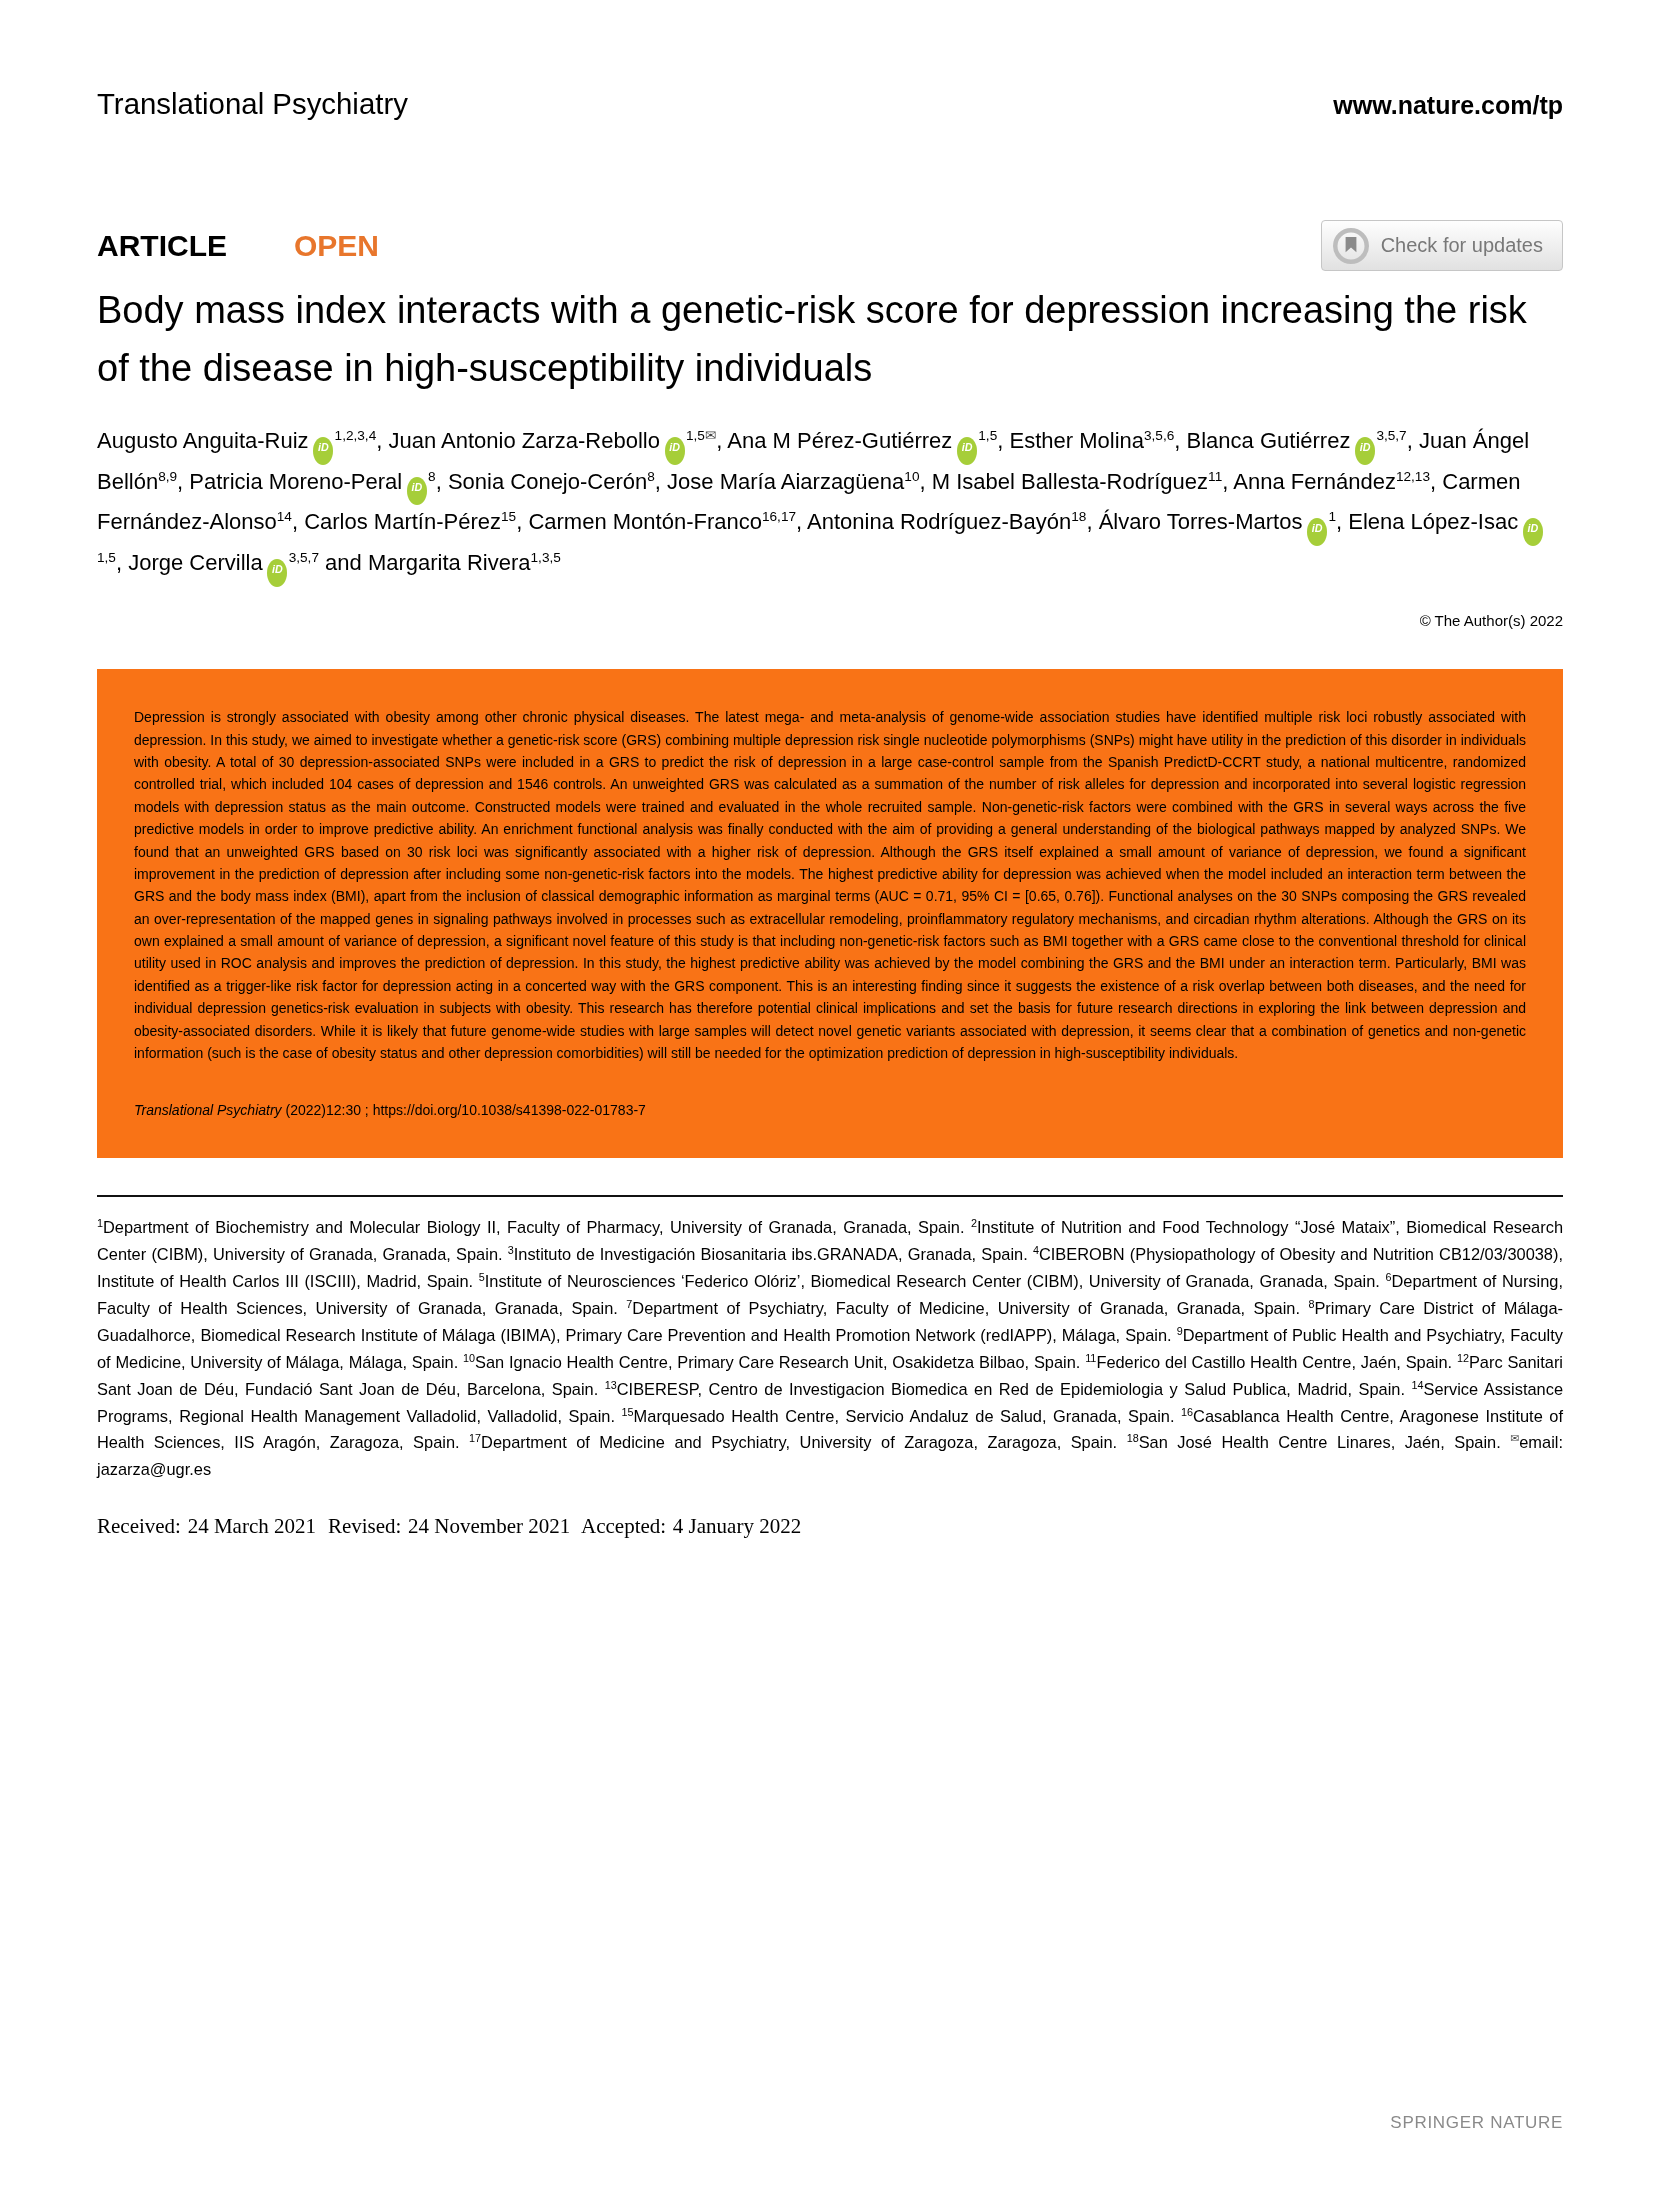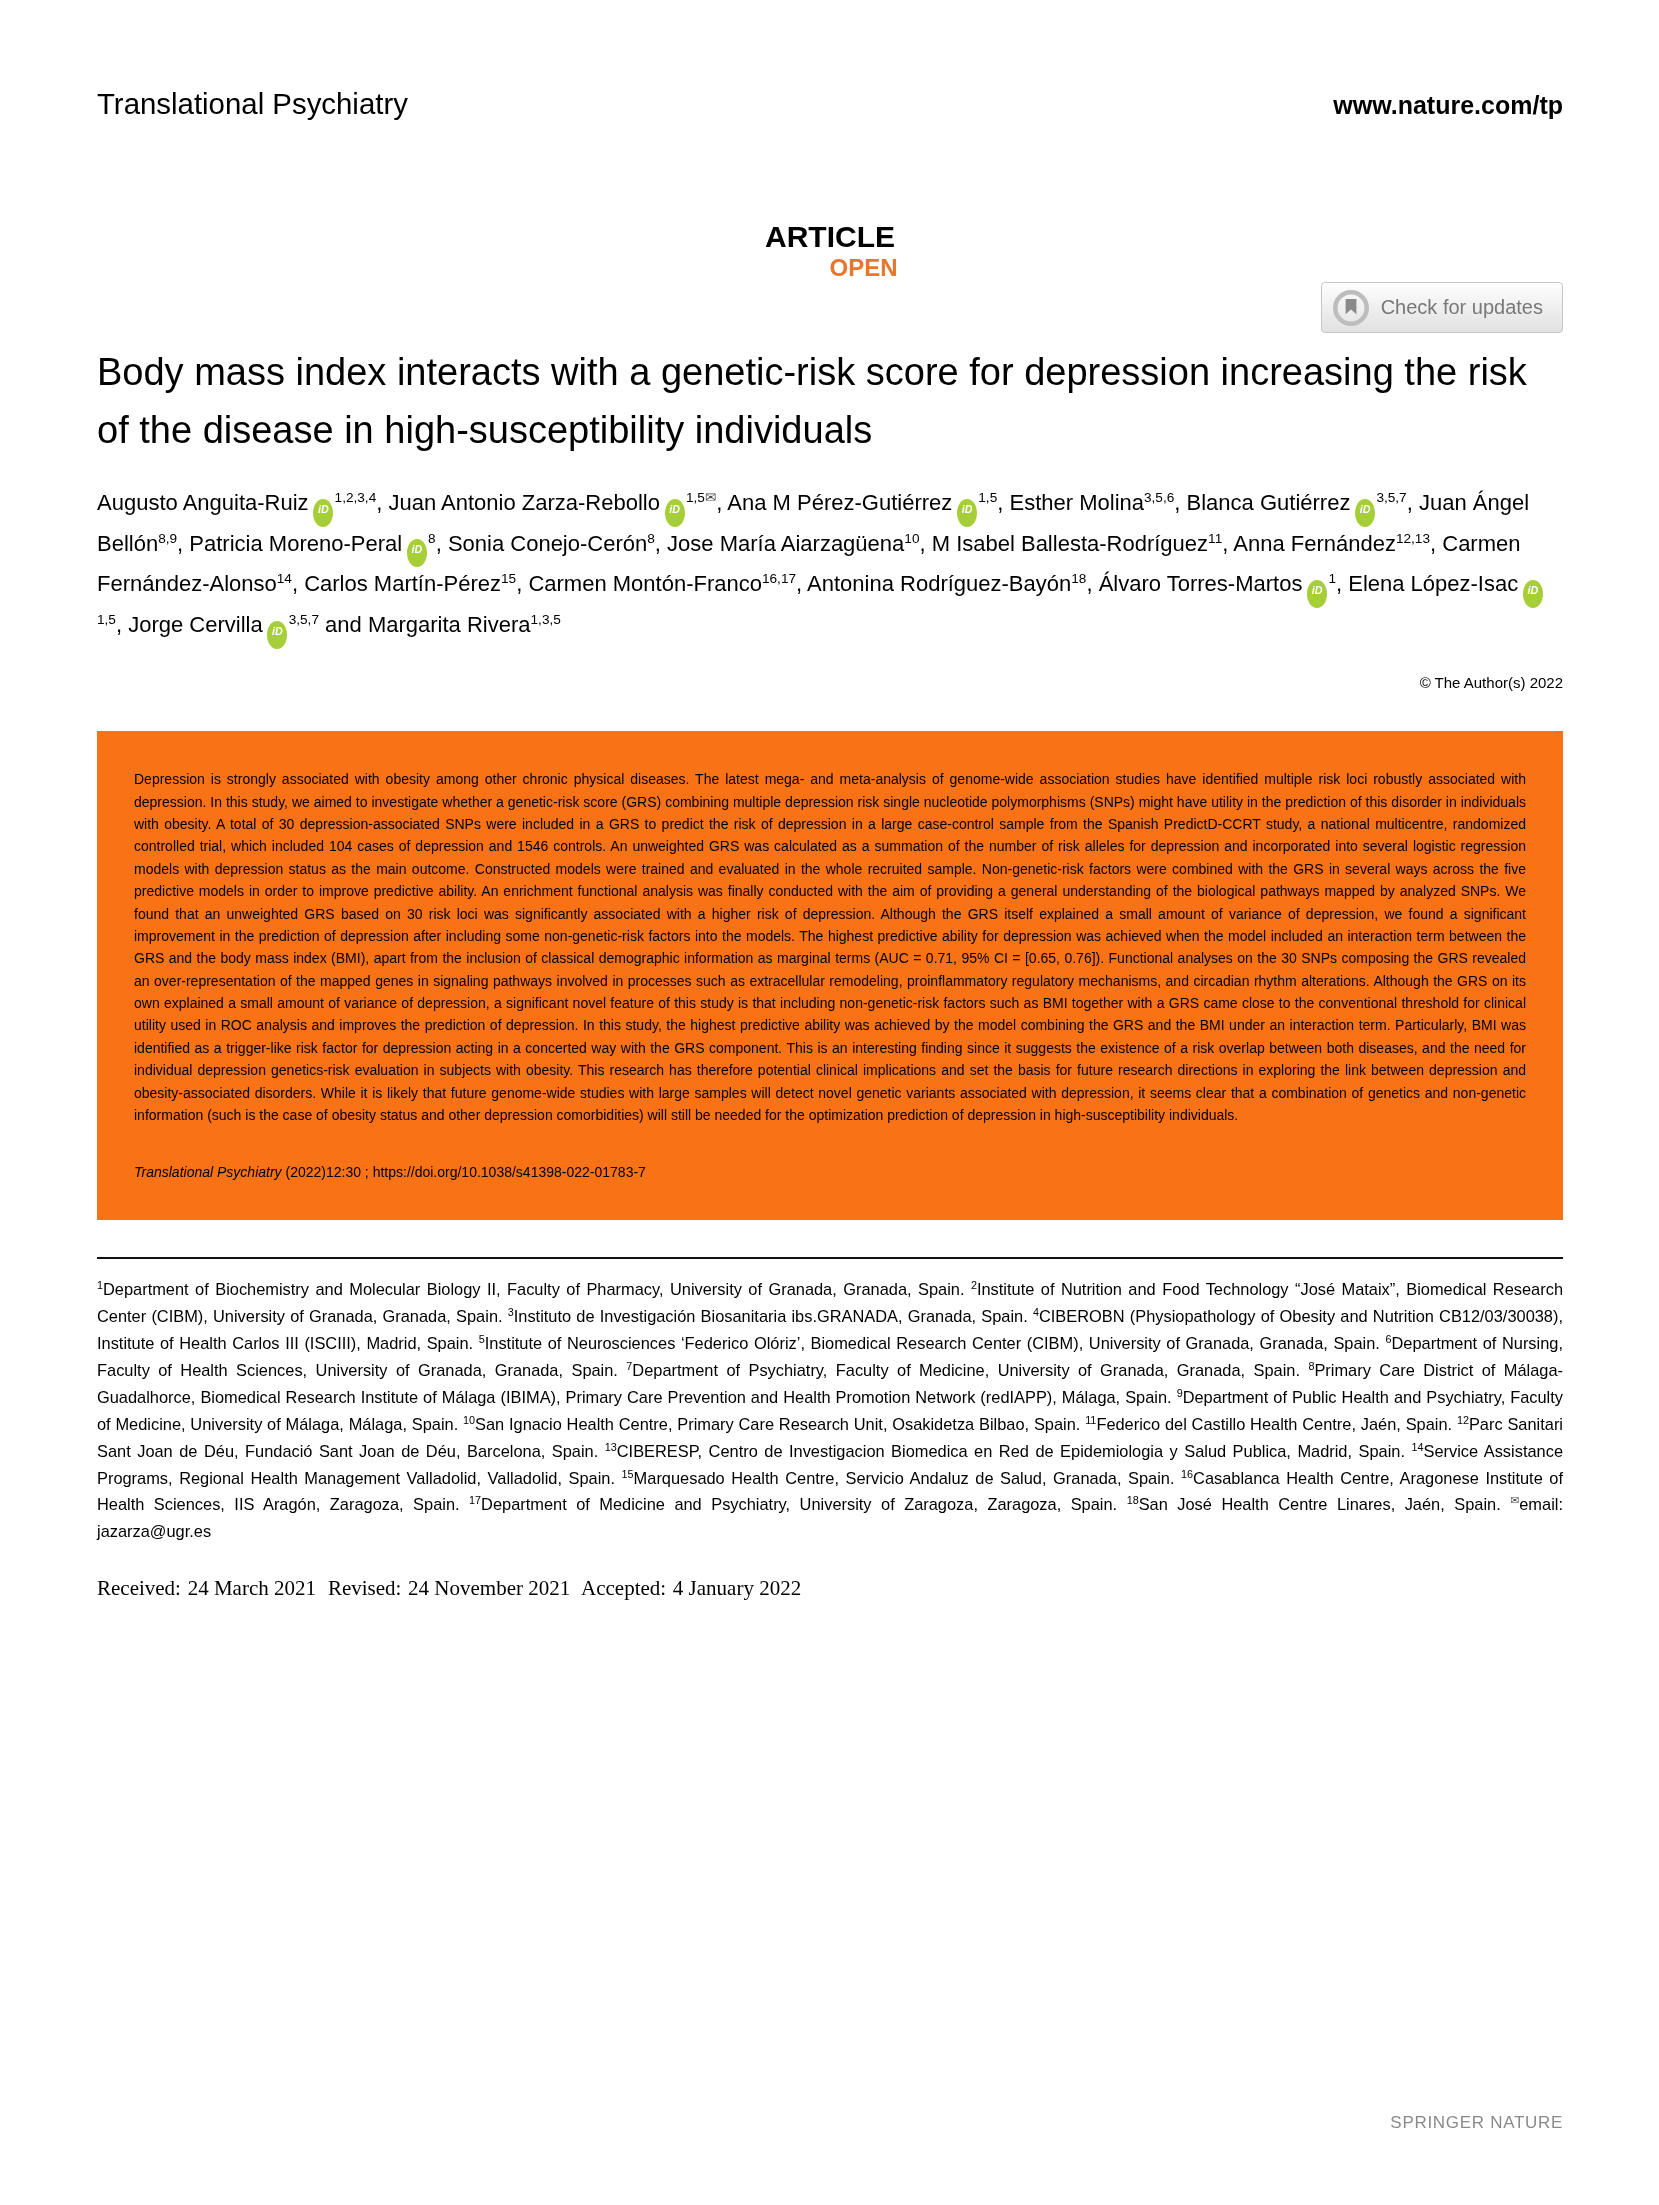--- a/index.html
+++ b/index.html
@@ -5,23 +5,23 @@
   html,body{margin:0;padding:0;}
   body{
     width:1660px;height:2205px;position:relative;overflow:hidden;
     background:#ffffff;color:#000;
     font-family:"Liberation Sans", sans-serif;
   }
   .page{padding:87px 97px 0 97px;}
   .header-row{display:flex;justify-content:space-between;align-items:baseline;margin-bottom:99px;}
   .journal-name{font-size:29.4px;font-weight:400;letter-spacing:0;}
   .site-url{font-size:25px;font-weight:700;}
-  .article-row{display:flex;align-items:center;margin-bottom:5.4px;flex-direction:column;}
+  .article-row{display:flex;align-items:center;margin-bottom:5.4px;}
   .article-label{font-size:30px;font-weight:700;}
-  .open-label{font-size:24px;font-weight:700;margin-left:67px;color:#e8762c;}
+  .open-label{font-size:30px;font-weight:700;margin-left:67px;color:#e8762c;}
   .check-badge{
     margin-left:auto;display:flex;align-items:center;gap:12px;
     border:0.7px solid #c6c6c6;border-radius:4px;
     background:linear-gradient(#fefefe,#e1e1e1);
     padding:6.7px 19px 6.7px 10.7px;color:#787878;font-size:20px;
   }
   h1.title{font-size:38px;line-height:1.53;font-weight:400;margin:9.4px 0 27px 0;}
   .authors{font-size:22px;line-height:1.52;margin:0 0 25.4px 0;max-width:1466px;}
   sup{font-size:0.62em;line-height:0;vertical-align:super;}
   .orcid{

